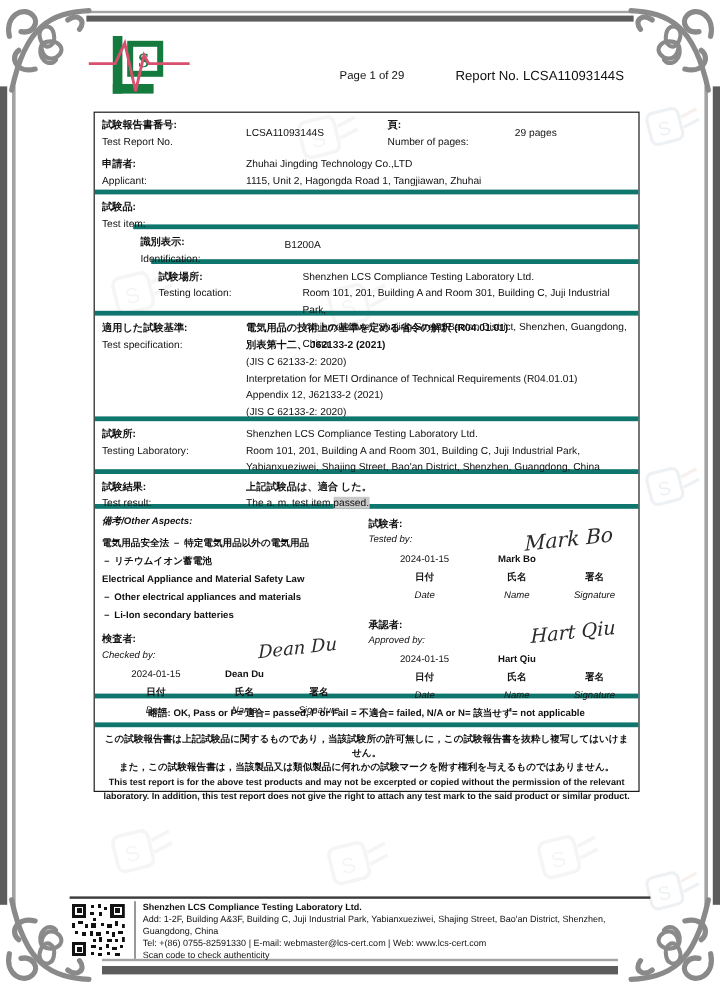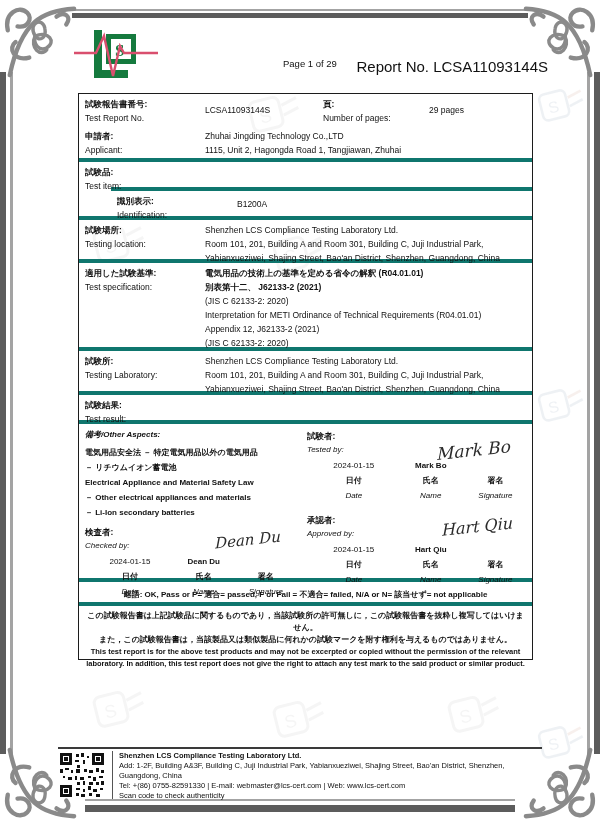--- a/index.html
+++ b/index.html
@@ -9,21 +9,21 @@
   .edge{position:absolute;background:#5c5c5c;}
   .edge.thin{background:#a3a3a3;}
   .corner{position:absolute;width:78px;height:80px;}
   .corner svg{width:100%;height:100%;}
   .corner.tr{right:0;top:0;transform:scaleX(-1);}
   .corner.bl{left:0;bottom:0;transform:scaleY(-1);}
   .corner.br{right:0;bottom:0;transform:scale(-1,-1);}
   
   .logo{position:absolute;left:72px;top:26px;width:88px;height:62px;}
   .hdr-page{position:absolute;left:283px;top:58px;font-size:9.5px;}
-  .hdr-report{position:absolute;right:52px;top:58px;font-size:15px;}
+  .hdr-report{position:absolute;right:80px;top:58px;font-size:11px;}
   
   .rtable{position:absolute;left:78px;top:93px;width:455px;border:1.5px solid #1c1c1c;
           box-sizing:border-box;background:transparent;font-size:8.5px;line-height:13px;}
   .trow{display:flex;box-sizing:border-box;}
   .trow.bt{border-top:4px solid #0f766e;}
   .cell-label{width:124px;box-sizing:border-box;padding:3px 2px 2px 6px;flex:none;}
   .cell-value{flex:1;box-sizing:border-box;padding:3px 4px 2px 2px;}
   .cell-value.vcenter{display:flex;align-items:center;}
   .jp{font-weight:bold;}
   .en{font-weight:normal;}
@@ -267,21 +267,21 @@
     <div class="trow bt" style="height:29px;margin-left:32px;">
       <div class="cell-label">
         <span class="vline jp">識別表示:</span>
         <span class="vline en">Identification:</span>
       </div>
       <div class="cell-value vcenter">
         <span>B1200A</span>
       </div>
     </div>
 
-    <div class="trow bt" style="height:43px;">
+    <div class="trow bt" style="height:43px;margin-left:47px;">
       <div class="cell-label">
         <span class="vline jp">試験場所:</span>
         <span class="vline en">Testing location:</span>
       </div>
       <div class="cell-value">
         <span class="vline">Shenzhen LCS Compliance Testing Laboratory Ltd.</span>
         <span class="vline">Room 101, 201, Building A and Room 301, Building C, Juji Industrial Park,</span>
         <span class="vline">Yabianxueziwei, Shajing Street, Bao'an District, Shenzhen, Guangdong, China</span>
       </div>
     </div>
@@ -310,20 +310,24 @@
         <span class="vline">Shenzhen LCS Compliance Testing Laboratory Ltd.</span>
         <span class="vline">Room 101, 201, Building A and Room 301, Building C, Juji Industrial Park,</span>
         <span class="vline">Yabianxueziwei, Shajing Street, Bao'an District, Shenzhen, Guangdong, China</span>
       </div>
     </div>
 
     <div class="trow bt" style="height:29px;">
       <div class="cell-label">
         <span class="vline jp">試験結果:</span>
         <span class="vline en">Test result:</span>
+      </div>
+      <div class="cell-value">
+        <span class="vline b">上記試験品は、適合 した。</span>
+        <span class="vline"><span>The a. m. test item </span><span class="hl">passed.</span></span>
       </div>
     </div>
 
     <div class="trow bt" style="height:158px;padding:0;">
       <div class="sigwrap" style="width:100%;">
 
         <div class="sighalf">
           <div class="oa-title">備考/Other Aspects:</div>
           <div class="oa-line b">電気用品安全法 － 特定電気用品以外の電気用品</div>
           <div class="oa-line b">－ リチウムイオン蓄電池</div>

